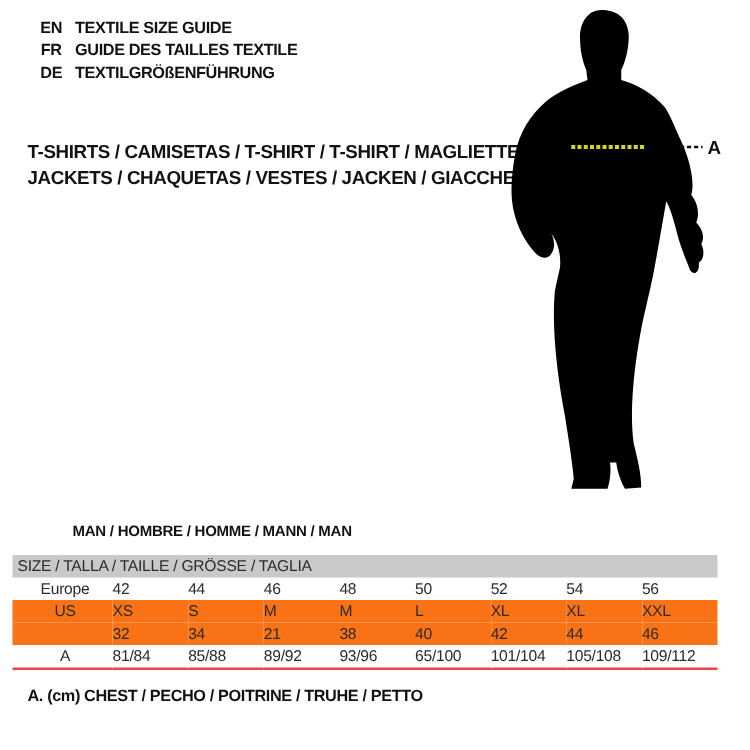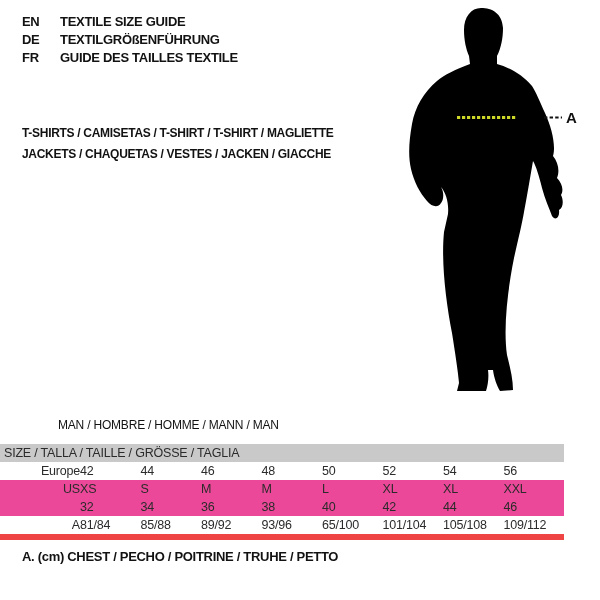--- a/index.html
+++ b/index.html
@@ -1,60 +1,60 @@
 <!DOCTYPE html>
 <html><head>
 <meta charset="utf-8">
 <style>
   html,body{margin:0;padding:0;background:#fff;}
   body{width:600px;height:600px;font-family:"Liberation Sans",sans-serif;}
   .page{position:relative;width:600px;height:600px;background:#fff;overflow:hidden;}
 
   
   .lang-list{position:absolute;left:22px;top:12px;}
-  .lang-row{display:flex;height:18px;align-items:center;font-weight:bold;font-size:13px;letter-spacing:-0.3px;color:#121212;}
+  .lang-row{display:flex;height:18px;align-items:center;font-weight:bold;font-size:13px;letter-spacing:-0.3px;color:#121212;text-align:center;}
   .lang-code{width:38px;flex:none;}
 
   
-  .categories{position:absolute;left:22px;top:123px;font-weight:bold;font-size:12px;letter-spacing:-0.3px;color:#121212;line-height:21px;}
+  .categories{position:absolute;left:22px;top:111px;font-weight:bold;font-size:15px;letter-spacing:-0.3px;color:#121212;line-height:21px;}
 
   
   .figure{position:absolute;left:395px;top:0;width:185px;height:400px;}
 
   
-  .section-title{position:absolute;left:22px;top:418px;font-weight:normal;font-size:12px;letter-spacing:-0.2px;color:#121212;padding-left:36px;}
+  .section-title{position:absolute;left:22px;top:418px;font-weight:bold;font-size:12px;letter-spacing:-0.2px;color:#121212;padding-left:36px;}
 
   
-  table.size-table{position:absolute;left:0;top:444px;width:564px;border-collapse:collapse;table-layout:fixed;border-bottom:6px solid #ef4444;}
+  table.size-table{position:absolute;left:10px;top:444px;width:564px;border-collapse:collapse;table-layout:fixed;border-bottom:2px solid #ef4444;}
   table.size-table th{height:18px;background:#c9c9c9;text-align:left;font-weight:normal;font-size:12.5px;letter-spacing:-0.2px;color:#2b2b2b;padding:0 0 0 4px;}
   table.size-table td{height:18px;font-size:12.5px;letter-spacing:-0.2px;text-align:left;color:#2b2b2b;padding:0;}
-  table.size-table td.row-label{text-align:right;padding-left:4px;margin-left:20px;}
+  table.size-table td.row-label{text-align:center;padding-left:4px;margin-left:20px;}
   table.size-table col.label-col{width:80px;}
-  table.size-table tr.shaded td{background:#ec4899;}
+  table.size-table tr.shaded td{background:#f97316;}
 
   
   .footnote{position:absolute;left:22px;top:549px;font-weight:bold;font-size:13px;letter-spacing:-0.3px;color:#121212;}
 </style>
 </head>
 <body>
 
 <div class="page">
 
   <div class="lang-list" id="langList">
       <div class="lang-row">
         <span class="lang-code">EN</span>
         <span>TEXTILE SIZE GUIDE</span>
       </div>
       <div class="lang-row">
+        <span class="lang-code">FR</span>
+        <span>GUIDE DES TAILLES TEXTILE</span>
+      </div>
+      <div class="lang-row">
         <span class="lang-code">DE</span>
         <span>TEXTILGRÖßENFÜHRUNG</span>
-      </div>
-      <div class="lang-row">
-        <span class="lang-code">FR</span>
-        <span>GUIDE DES TAILLES TEXTILE</span>
       </div>
     </div>
 
   <div class="categories" id="catList">
       <div>T-SHIRTS / CAMISETAS / T-SHIRT / T-SHIRT / MAGLIETTE</div>
       <div>JACKETS / CHAQUETAS / VESTES / JACKEN / GIACCHE</div>
     </div>
 
   <div class="figure">
     <svg width="185" height="400" viewBox="395 0 185 400" xmlns="http://www.w3.org/2000/svg">
@@ -140,21 +140,21 @@
           <td>M</td>
           <td>L</td>
           <td>XL</td>
           <td>XL</td>
           <td>XXL</td>
         </tr>
         <tr class="shaded">
           <td class="row-label"></td>
           <td>32</td>
           <td>34</td>
-          <td>36</td>
+          <td>21</td>
           <td>38</td>
           <td>40</td>
           <td>42</td>
           <td>44</td>
           <td>46</td>
         </tr>
         <tr>
           <td class="row-label">A</td>
           <td>81/84</td>
           <td>85/88</td>

